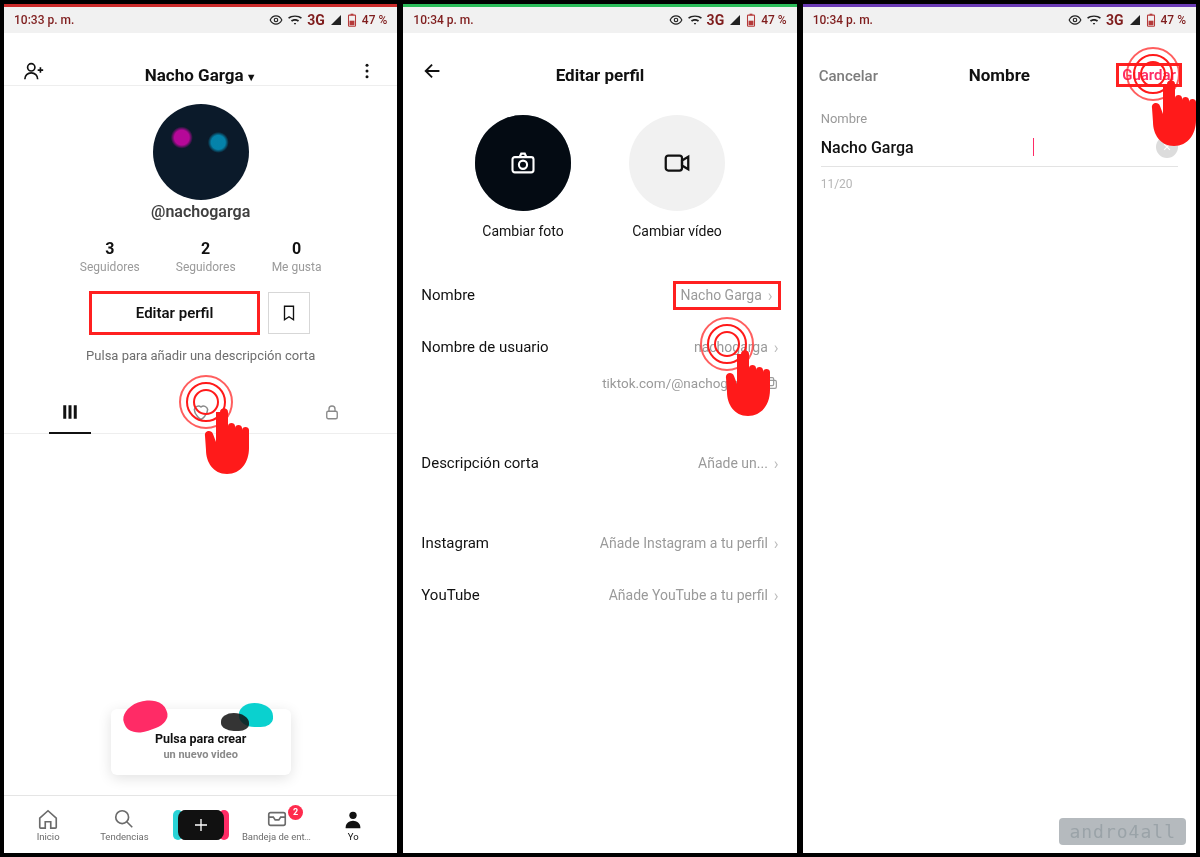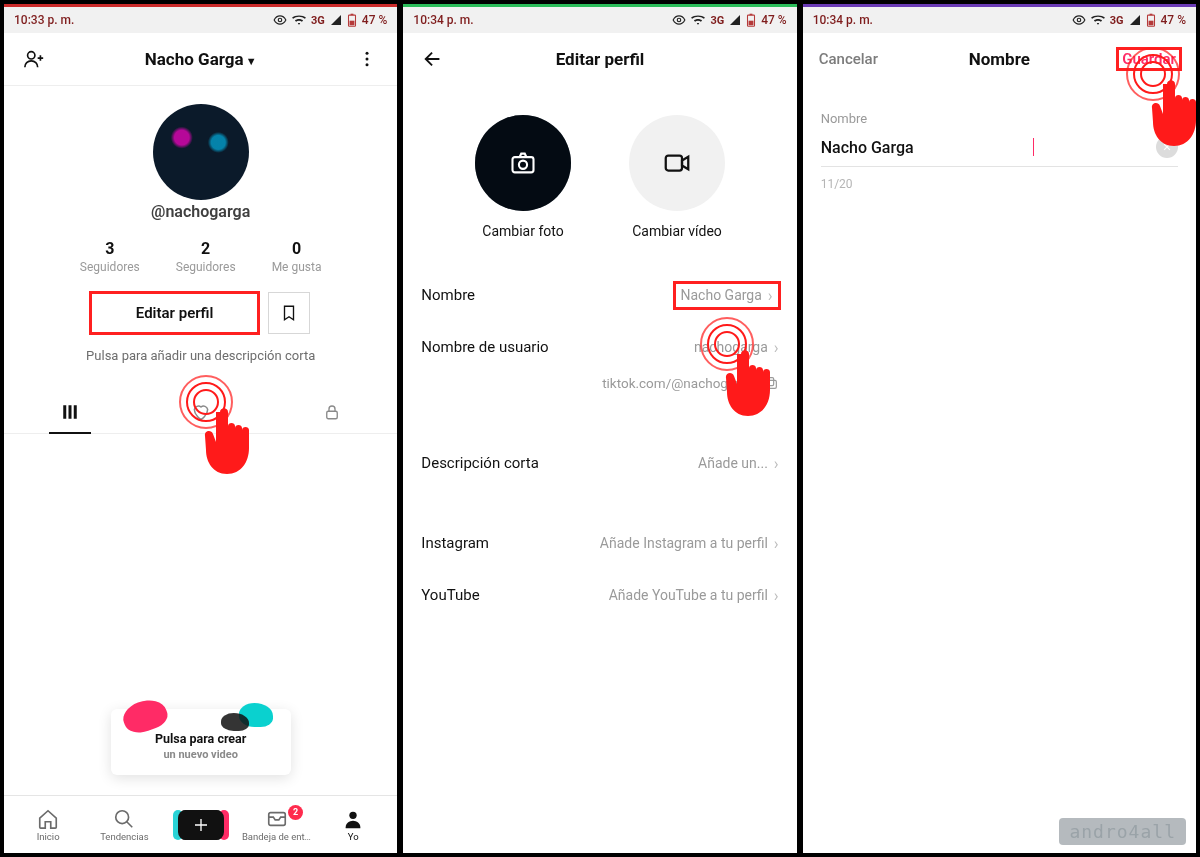--- a/index.html
+++ b/index.html
@@ -1,22 +1,22 @@
 <!DOCTYPE html>
 <html><head>
 <meta charset="utf-8">
 <style>
   * { box-sizing: border-box; margin: 0; padding: 0; font-family: -apple-system, BlinkMacSystemFont, "Segoe UI", Roboto, Helvetica, Arial, sans-serif; }
   body { background: #000; width: 1200px; height: 857px; display: flex; gap: 6px; padding: 4px; }
   .phone { background: #fff; flex: 1; height: 849px; position: relative; overflow: hidden; display: flex; flex-direction: column; }
   .statusbar { height: 26px; background: #f1f1f1; display: flex; align-items: center; justify-content: space-between; padding: 0 10px; font-size: 12px; color: #7f1d1d; font-weight: 500; }
   .statusbar .right { display: flex; align-items: center; gap: 5px; }
   .statusbar .right svg, .statusbar .right span.icon { display:inline-block; }
-  .statusbar .net { font-weight: 700; font-size: 11px; }
-  .topbar { height: 52px; display: flex; align-items: center; justify-content: space-between; padding: 0 16px; position: relative; }
+  .statusbar .net { font-weight: 700; font-size: 14px; }
+  .topbar { height: 52px; display: flex; align-items: flex-end; justify-content: space-between; padding: 0 16px; position: relative; }
   .topbar .title { position: absolute; left:0; right:0; text-align:center; font-size: 17px; font-weight: 700; color: #111; pointer-events:none;}
   .topbar .title .caret { font-size: 11px; margin-left:2px;}
   .iconbtn { width: 28px; height: 28px; display:flex; align-items:center; justify-content:center; color:#111; cursor:pointer;}
   .divider { height: 1px; background: #eee; }
   .profile { display:flex; flex-direction:column; align-items:center; padding: 18px 0 0 0;}
   .avatar { width: 96px; height: 96px; border-radius: 50%; background: radial-gradient(circle at 30% 35%, rgba(255,0,200,.7) 0 8%, transparent 12%), radial-gradient(circle at 68% 40%, rgba(0,200,255,.6) 0 8%, transparent 12%), radial-gradient(circle at 50% 55%, #0b1a2a 0 40%, #0b1a2a 40%), #0b1a2a; position:relative;}
   .username { margin-top:2px; font-size: 16px; font-weight:600; color:#404040;}
   .stats { display:flex; gap: 36px; margin-top:18px;}
   .stat { text-align:center;}
   .stat .num { font-size:16px; font-weight:700; color:#111;}

